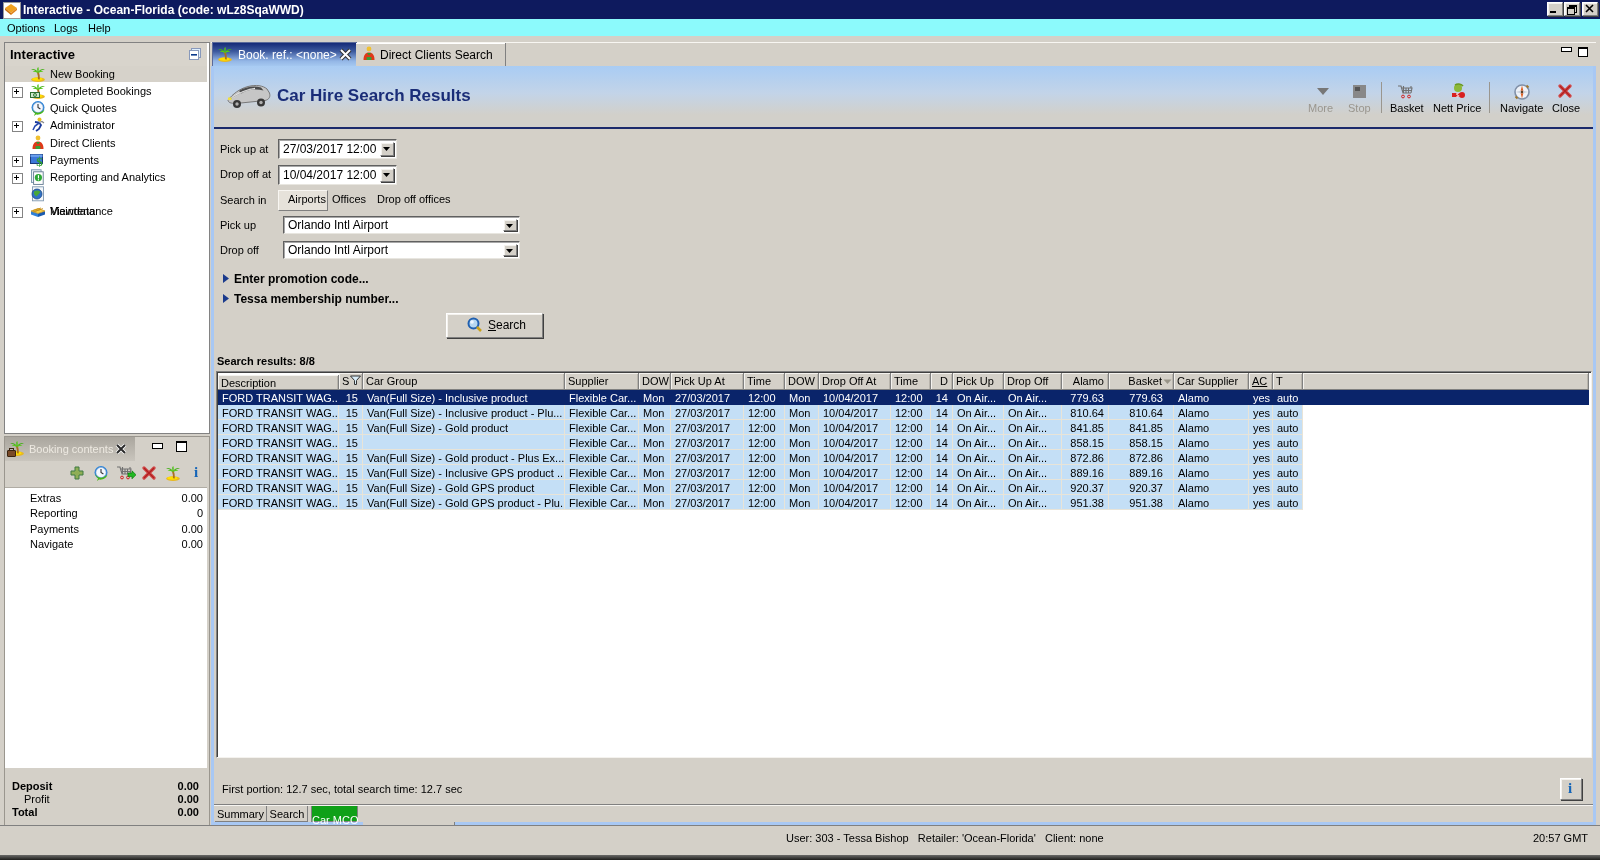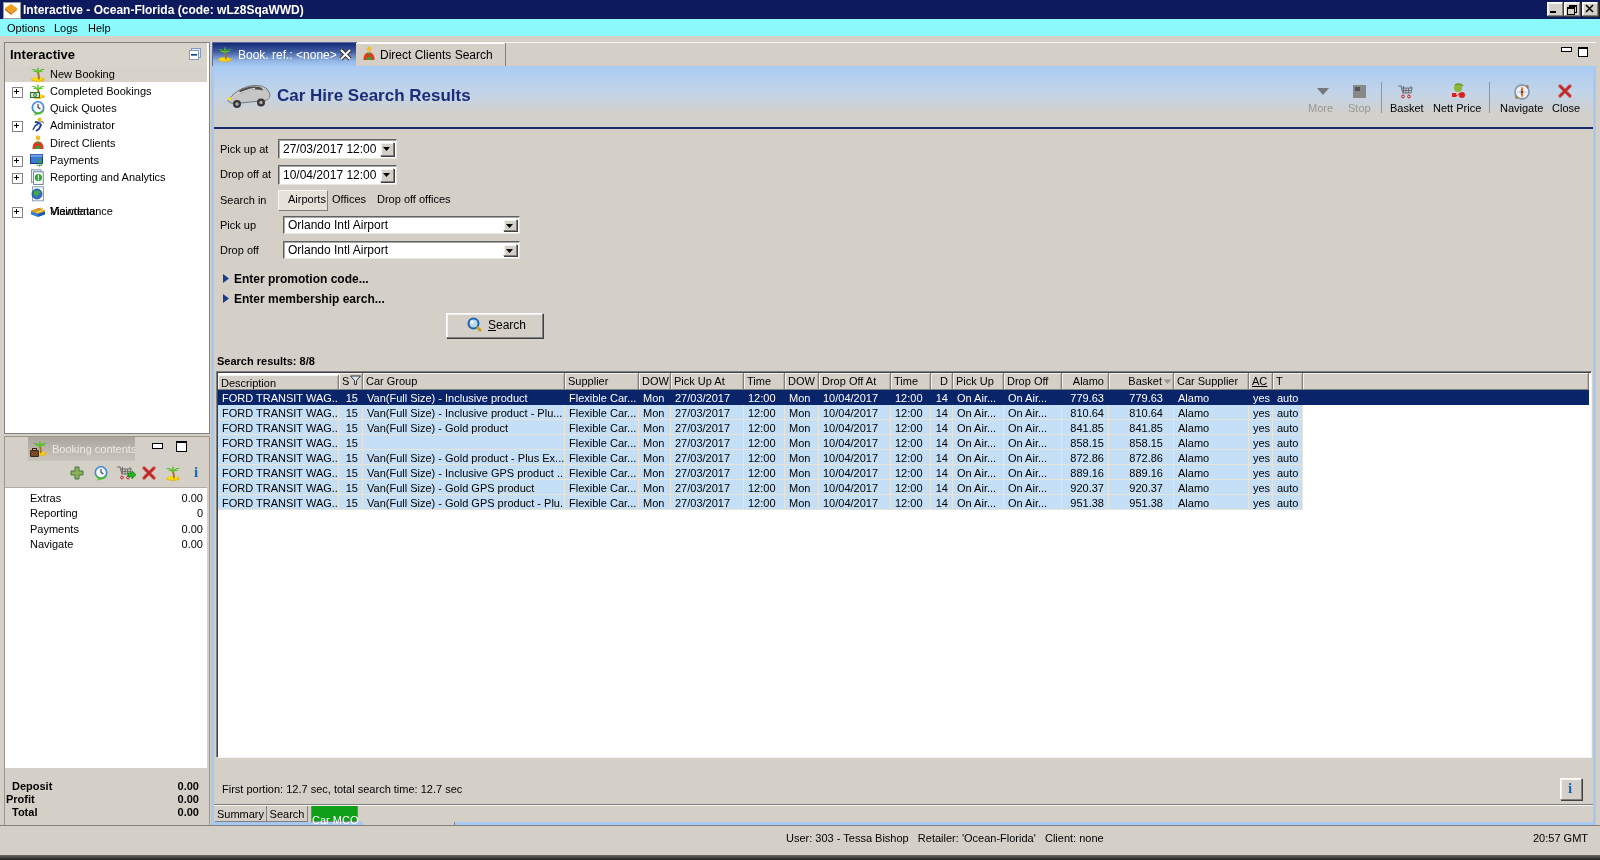--- a/index.html
+++ b/index.html
@@ -143,21 +143,21 @@
 <div class="a" style="left:30px;top:203px;width:16px;height:16px;"><svg width="16" height="16" viewBox="0 0 16 16">
 <path d="M1,8 L8,5.5 L15,8 L8,10.5 Z" fill="#f8d048"></path>
 <path d="M1,8 L8,10.5 L8,14 L1,11.5 Z" fill="#2f80d8"></path>
 <path d="M15,8 L8,10.5 L8,14 L15,11.5 Z" fill="#1a5ab0"></path>
 <path d="M3,7.6 L11,5 M5,8.3 L13,5.6 M3,9 L11,6.3" stroke="#c89018" stroke-width="0.9" fill="none"></path>
 <path d="M1,8 L8,5.5 L15,8 L8,10.5 Z" fill="none" stroke="#c89018" stroke-width="0.7"></path>
 </svg></div>
 <div class="a" style="left:50px;top:205px;">Maintenance</div>
 
 <div class="a" style="left:4px;top:436px;width:204px;height:389px;background:#d4d0c8;border:1px solid #9a968e;">
- <div class="a" style="left:0;top:0;width:130px;height:24px;background:linear-gradient(#aaa69e,#c9c5bd);border-right:1px solid #9a968e;margin-left:23px;">
+ <div class="a" style="left:0;top:0;width:130px;height:24px;background:linear-gradient(#aaa69e,#c9c5bd);border-right:1px solid #9a968e;">
   <div style="position:absolute;left:4px;top:3px;"><svg width="16" height="16" viewBox="0 0 16 16">
 <ellipse cx="8" cy="13.6" rx="6.9" ry="2.3" fill="#e8b820"></ellipse>
 <ellipse cx="7.4" cy="13.1" rx="5.2" ry="1.6" fill="#ffdf00"></ellipse>
 <path d="M8.9,13.4 C9.0,10.2 8.6,7.8 7.8,5.8" stroke="#a87020" stroke-width="1.9" fill="none"></path>
 <path d="M8,5.9 C6.1,3.4 3.5,2.4 1.1,3.2 C3.3,3.6 5.5,4.5 7.3,6.3 Z" fill="#3fae12"></path>
 <path d="M8,5.9 C9.9,3.4 12.5,2.4 14.9,3.2 C12.7,3.6 10.5,4.5 8.7,6.3 Z" fill="#3fae12"></path>
 <path d="M7.8,5.7 C6.3,4.5 4.1,4.5 2.3,5.9 C4.3,5.7 6.1,6.1 7.7,7.0 Z" fill="#58ca1c"></path>
 <path d="M8.1,5.7 C9.7,4.5 11.9,4.5 13.7,5.9 C11.7,5.7 9.9,6.1 8.3,7.0 Z" fill="#58ca1c"></path>
 <path d="M7.7,5.7 C7.1,3.6 7.5,2.1 8.6,1.1 C8.8,2.8 8.6,4.3 8.2,5.7 Z" fill="#58ca1c"></path>
 <path d="M8.2,5.7 C8.6,3.9 8.3,2.4 7.4,1.3 C7.2,2.9 7.5,4.4 7.9,5.8 Z" fill="#46b816"></path>
@@ -213,21 +213,21 @@
 <div class="a" style="left:30px;top:492px;">Extras</div>
 <div class="a" style="left:120px;top:492px;width:83px;text-align:right;">0.00</div>
 <div class="a" style="left:30px;top:507px;">Reporting</div>
 <div class="a" style="left:120px;top:507px;width:83px;text-align:right;">0</div>
 <div class="a" style="left:30px;top:523px;">Payments</div>
 <div class="a" style="left:120px;top:523px;width:83px;text-align:right;">0.00</div>
 <div class="a" style="left:30px;top:538px;">Navigate</div>
 <div class="a" style="left:120px;top:538px;width:83px;text-align:right;">0.00</div>
 <div class="a" style="left:12px;top:780px;font-weight:bold;">Deposit</div>
 <div class="a" style="left:110px;top:780px;width:89px;text-align:right;font-weight:bold;">0.00</div>
-<div class="a" style="left:6px;top:793px;font-weight:bold;">Profit</div>
+<div class="a" style="left:24px;top:793px;font-weight:normal;">Profit</div>
 <div class="a" style="left:110px;top:793px;width:89px;text-align:right;font-weight:bold;">0.00</div>
 <div class="a" style="left:12px;top:806px;font-weight:bold;">Total</div>
 <div class="a" style="left:110px;top:806px;width:89px;text-align:right;font-weight:bold;">0.00</div>
 
 <div class="a" style="left:211px;top:42px;width:1385px;height:24px;background:#d4d0c8;border-top:1px solid #f8f6f2;"></div>
 <div class="a" style="left:212px;top:42px;width:143px;height:24px;background:linear-gradient(#152a78 0%,#3d5a9e 35%,#93b6e6 75%,#a8cbf2 100%);border:1px solid #5a6a9a;border-bottom:none;">
  <div style="position:absolute;left:4px;top:3px;"><svg width="16" height="16" viewBox="0 0 16 16">
 <ellipse cx="8" cy="13.6" rx="6.9" ry="2.3" fill="#e8b820"></ellipse>
 <ellipse cx="7.4" cy="13.1" rx="5.2" ry="1.6" fill="#ffdf00"></ellipse>
 <path d="M8.9,13.4 C9.0,10.2 8.6,7.8 7.8,5.8" stroke="#a87020" stroke-width="1.9" fill="none"></path>
@@ -357,21 +357,21 @@
     </div>
   </div>
 
 <div class="a" style="left:222px;top:273px;"><svg width="8" height="11">
       <polygon points="1,1 7,5.5 1,10" fill="#1a3a8c"></polygon>
     </svg></div>
 <div class="a" style="left:234px;top:272px;font-weight:bold;font-size:12px;">Enter promotion code...</div>
 <div class="a" style="left:222px;top:293px;"><svg width="8" height="11">
       <polygon points="1,1 7,5.5 1,10" fill="#1a3a8c"></polygon>
     </svg></div>
-<div class="a" style="left:234px;top:292px;font-weight:bold;font-size:12px;">Enter membership earch...</div>
+<div class="a" style="left:234px;top:292px;font-weight:bold;font-size:12px;">Tessa membership number...</div>
 
 <div class="a raised" style="left:446px;top:313px;width:95px;height:23px;background:#d4d0c8;">
  <svg width="16" height="16" viewBox="0 0 16 16" style="position:absolute;left:20px;top:3px">
   <circle cx="6.5" cy="6.5" r="5" fill="#b8d8f0" stroke="#2060b0" stroke-width="2"></circle>
   <circle cx="5" cy="5" r="1.8" fill="#eef6ff"></circle>
   <path d="M10,10 L14,14" stroke="#c8a018" stroke-width="2.5"></path>
  </svg>
  <div class="a" style="left:41px;top:4px;font-size:12px;"><span style="text-decoration:underline;">S</span>earch</div>
 </div>
 

